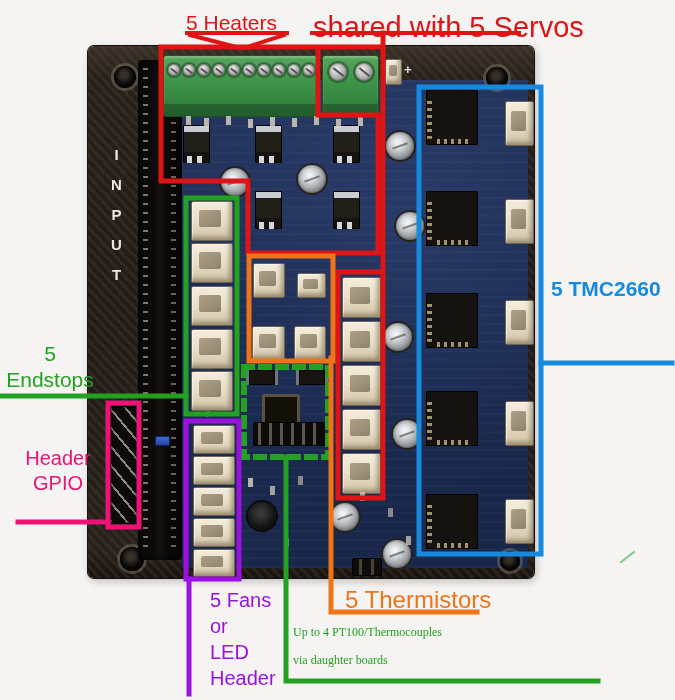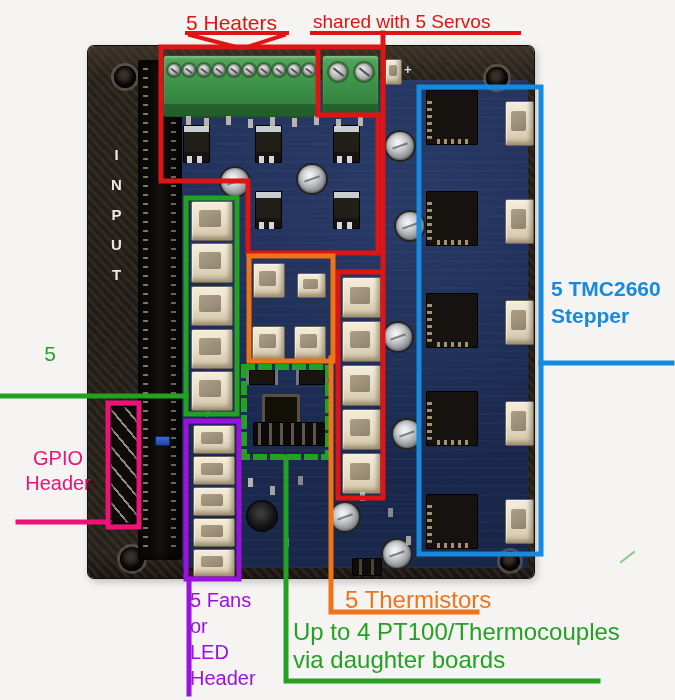--- a/index.html
+++ b/index.html
@@ -212,43 +212,43 @@
 
       <rect class="s-magenta" stroke-width="5" x="108" y="403" width="31" height="124"></rect>
       <path class="s-magenta" stroke-width="5" d="M18,522 H108"></path>
 
       <rect class="s-purple" stroke-width="5" x="186" y="421" width="53" height="158"></rect>
       <path class="s-purple" stroke-width="5" d="M189,579 V694"></path>
     </g>
   </svg>
 
   <div class="lbl t-red" style="left:186px;top:11px;font-size:21px;">5 Heaters</div>
-  <div class="lbl t-red" style="left:313px;top:11px;font-size:19px;">shared with 5 Servos</div>
+  <div class="lbl t-red" style="left:313px;top:11px;font-size:29px;">shared with 5 Servos</div>
 
   <div class="lbl t-blue" style="left:551px;top:275px;font-size:21px;line-height:27px;">
     <div>5 TMC2660</div>
-    <div>Stepper</div>
   </div>
 
   <div class="lbl t-green" style="left:0px;top:341px;width:100px;font-size:21px;line-height:26px;text-align:center;">
     <div>5</div>
+    <div>Endstops</div>
   </div>
 
   <div class="lbl t-magenta" style="left:8px;top:446px;width:100px;font-size:20px;line-height:25px;text-align:center;">
+    <div>Header</div>
     <div>GPIO</div>
-    <div>Header</div>
-  </div>
-
-  <div class="lbl t-purple" style="left:190px;top:587px;font-size:20px;line-height:26px;">
+  </div>
+
+  <div class="lbl t-purple" style="left:210px;top:587px;font-size:20px;line-height:26px;">
     <div>5 Fans</div>
     <div>or</div>
     <div>LED</div>
     <div>Header</div>
   </div>
 
   <div class="lbl t-orange" style="left:345px;top:586px;font-size:24px;">5 Thermistors</div>
 
-  <div class="lbl t-green" style="left:293px;top:618px;font-size:24px;line-height:28px;">
+  <div class="lbl t-green" style="left:293px;top:618px;font-size:12px;line-height:28px;font-family:Liberation Serif, serif;">
     <div>Up to 4 PT100/Thermocouples</div>
     <div>via daughter boards</div>
   </div>
 
 </div>
 
 </body></html>

